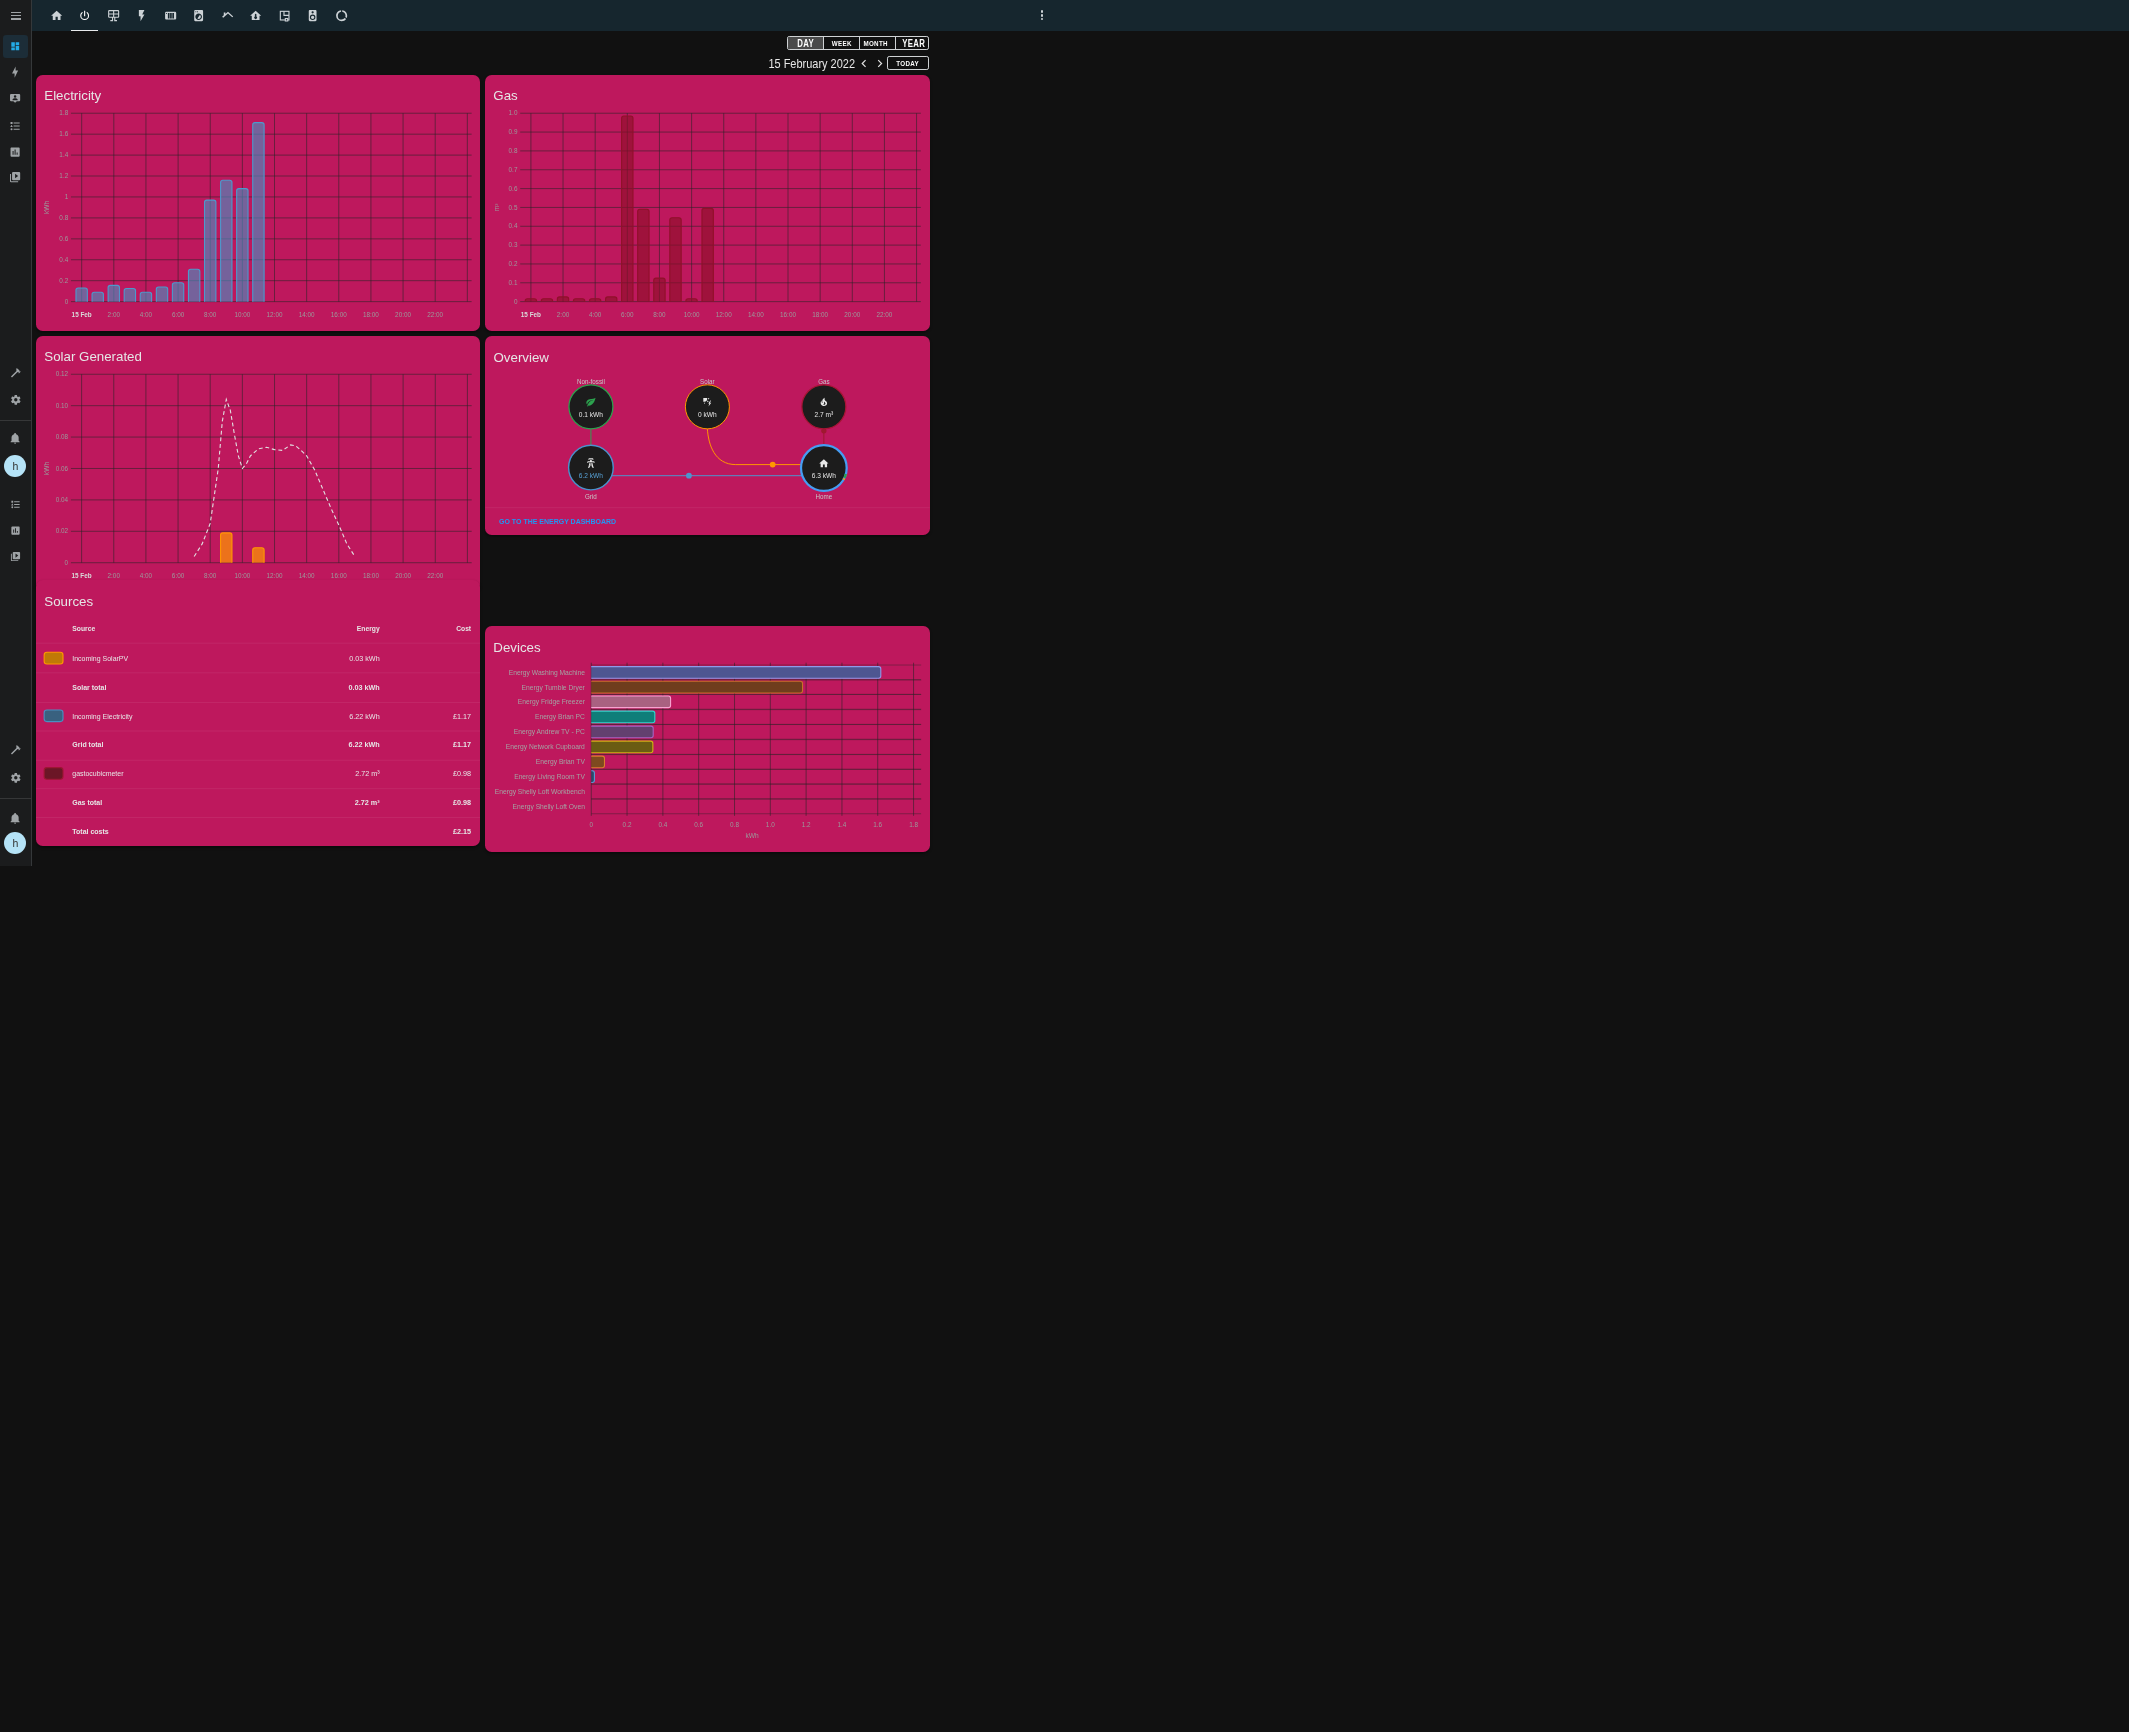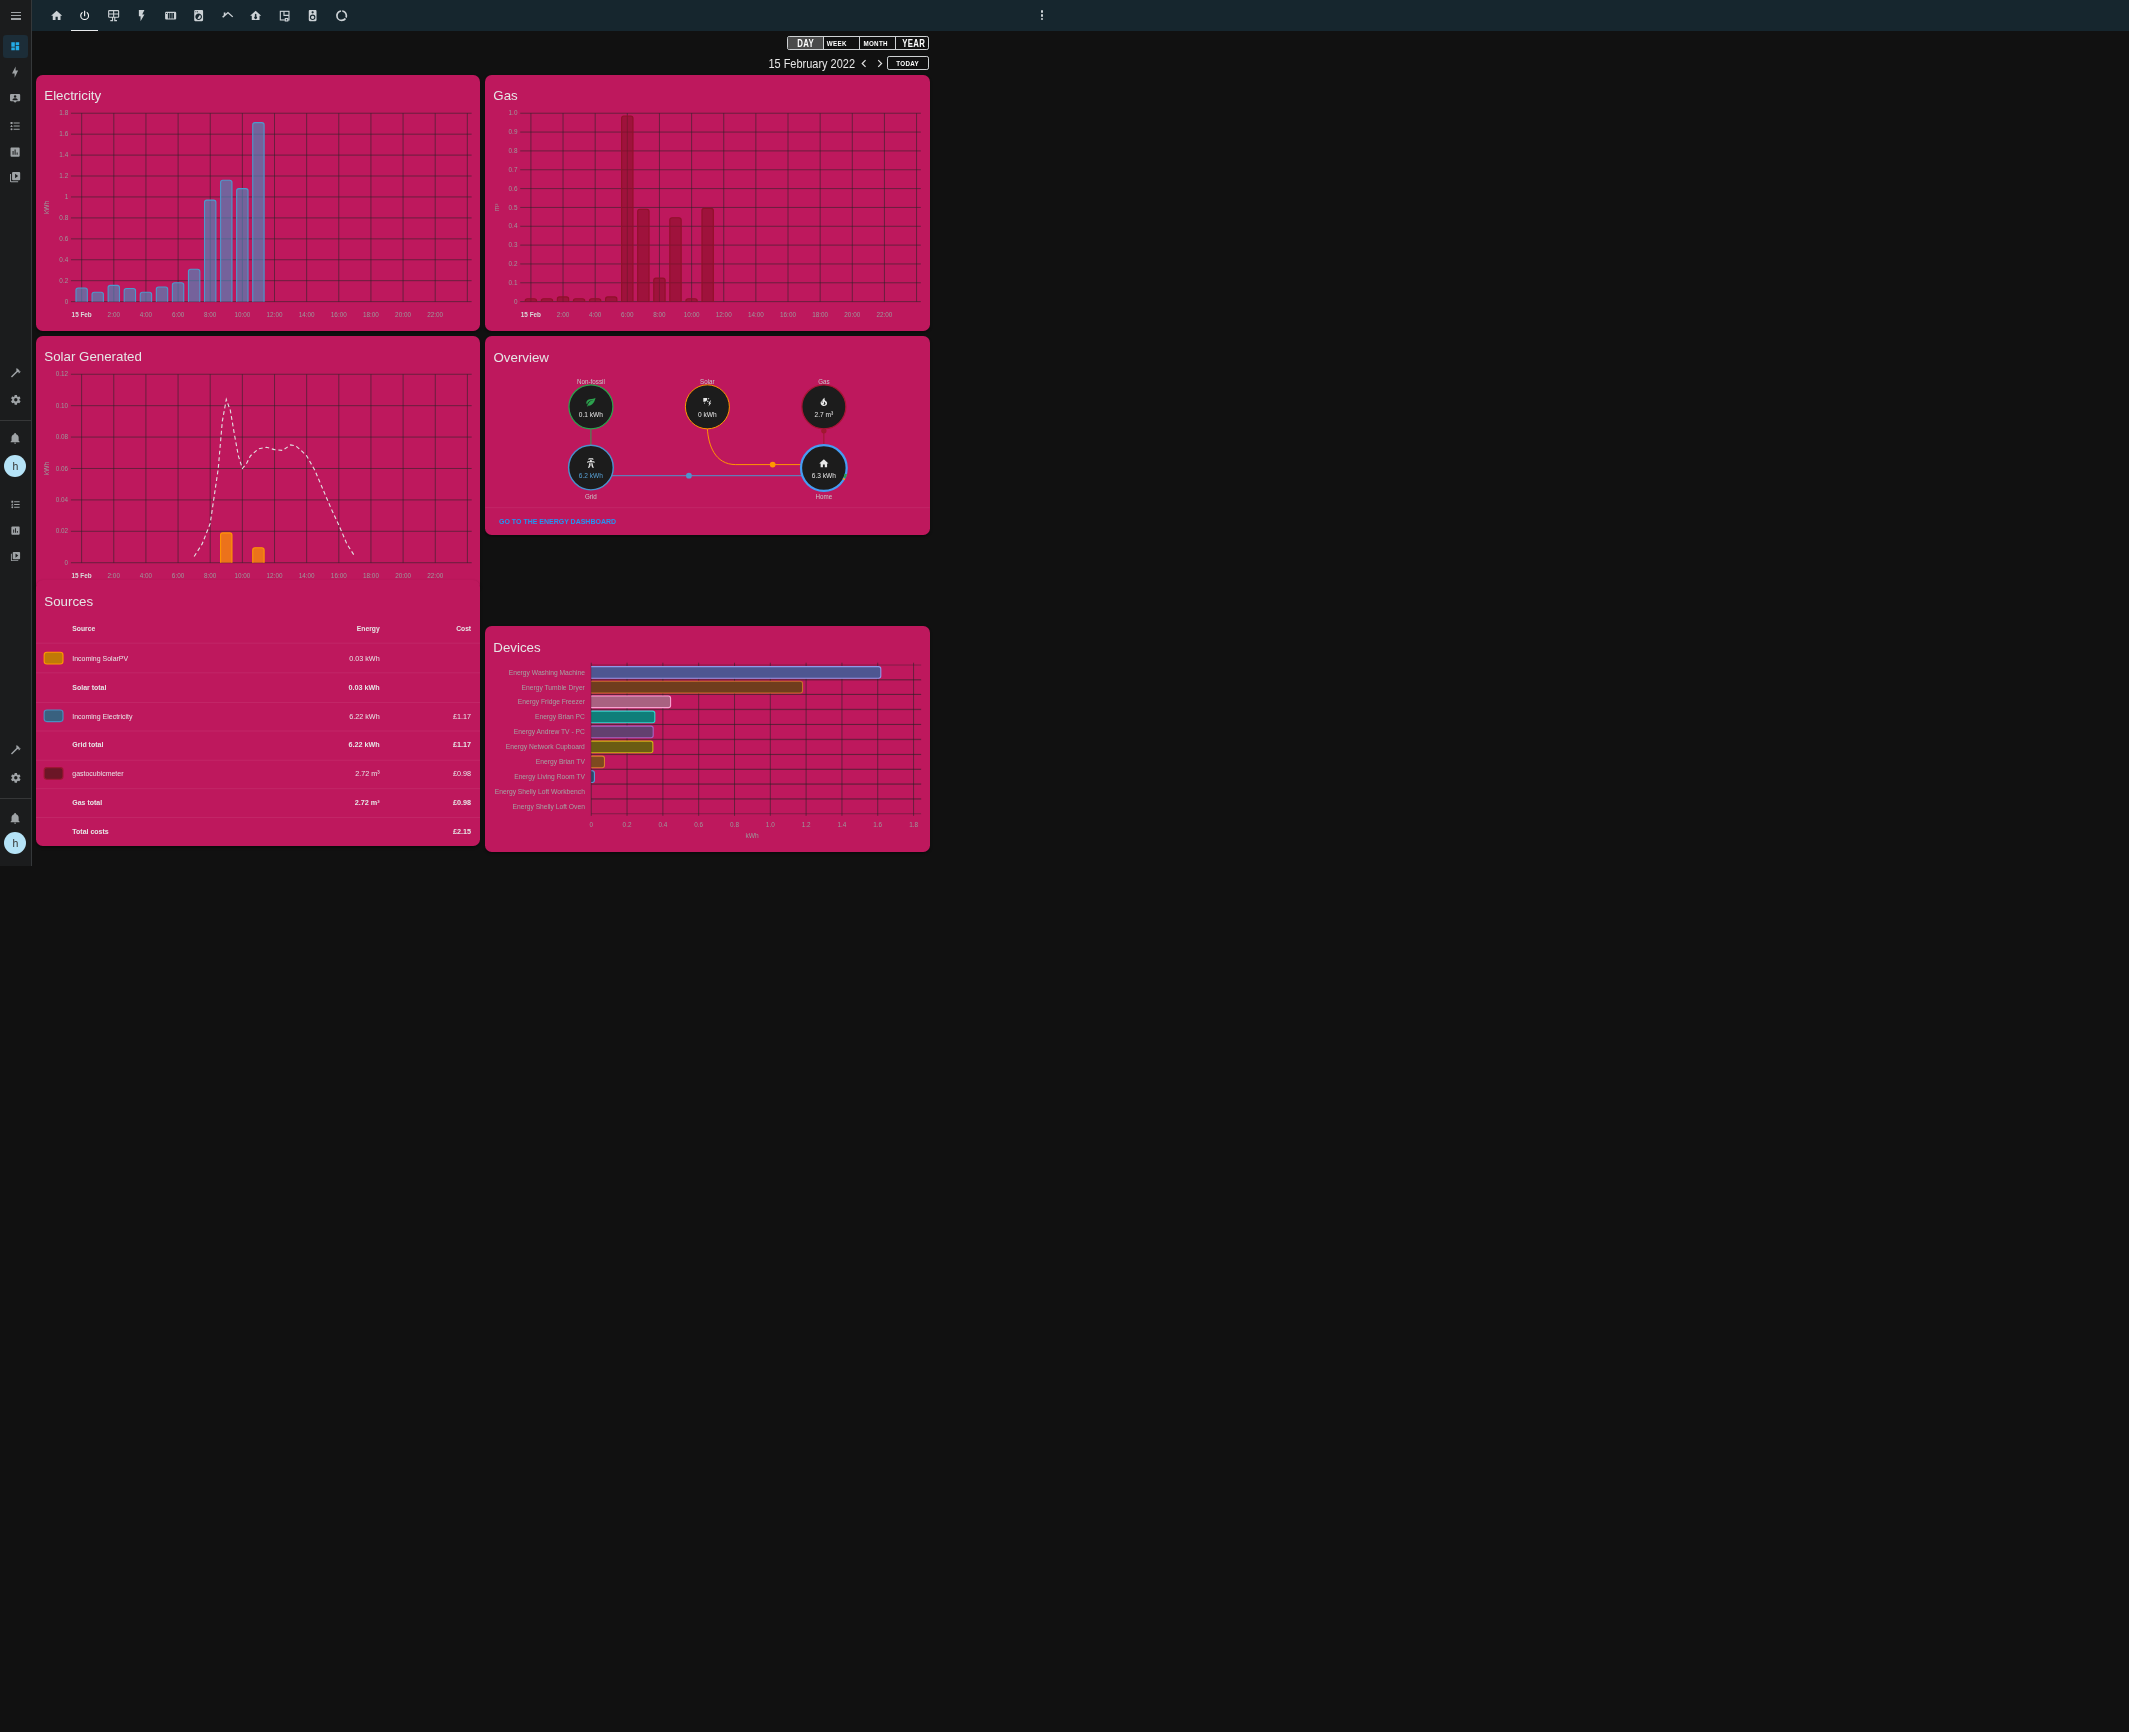--- a/index.html
+++ b/index.html
@@ -107,21 +107,21 @@
       </svg></div>
     <div style="position:absolute;left:39px;top:30px;width:27px;height:1.4px;background:#e8eaec"></div>
     <div style="position:absolute;left:1009px;top:10.4px;width:2.4px;height:2.4px;border-radius:50%;background:#ccd2d6"></div>
     <div style="position:absolute;left:1009px;top:14.3px;width:2.4px;height:2.4px;border-radius:50%;background:#ccd2d6"></div>
     <div style="position:absolute;left:1009px;top:18px;width:2.4px;height:2.4px;border-radius:50%;background:#ccd2d6"></div>
   </div>
 <div style="position:absolute;left:787px;top:36px;width:142px;height:14px;border:0.6px solid #cfd2d4;border-radius:2.2px;box-sizing:border-box;display:flex;overflow:hidden">
     <div style="flex:0 0 auto;width:35px;background:#4a4a4a;display:flex;align-items:center;justify-content:center;color:#fff;font-size:10px;font-weight:bold;letter-spacing:0.4px">
       <span style="transform:scaleX(0.78);display:inline-block">DAY</span>
     </div>
-    <div style="flex:0 0 auto;width:35px;border-left:0.6px solid #cfd2d4;display:flex;align-items:center;color:#fff;font-size:8px;font-weight:bold;letter-spacing:0.4px">
+    <div style="flex:0 0 auto;width:35px;border-left:0.6px solid #cfd2d4;display:flex;align-items:center;justify-content:center;color:#fff;font-size:8px;font-weight:bold;letter-spacing:0.4px">
       <span style="transform:scaleX(0.78);display:inline-block">WEEK</span>
     </div>
     <div style="flex:0 0 auto;width:35px;border-left:0.6px solid #cfd2d4;display:flex;align-items:center;justify-content:flex-start;color:#fff;font-size:8px;font-weight:bold;letter-spacing:0.4px">
       <span style="transform:scaleX(0.78);display:inline-block">MONTH</span>
     </div>
     <div style="flex:0 0 auto;width:35px;border-left:0.6px solid #cfd2d4;display:flex;align-items:center;justify-content:center;color:#fff;font-size:10px;font-weight:bold;letter-spacing:0.4px">
       <span style="transform:scaleX(0.78);display:inline-block">YEAR</span>
     </div>
   </div>
 <div style="position:absolute;left:689px;top:57px;width:166px;text-align:right;font-size:12.2px;color:#e8e8e8;transform:scaleX(0.9);transform-origin:100% 50%">15 February 2022</div>

